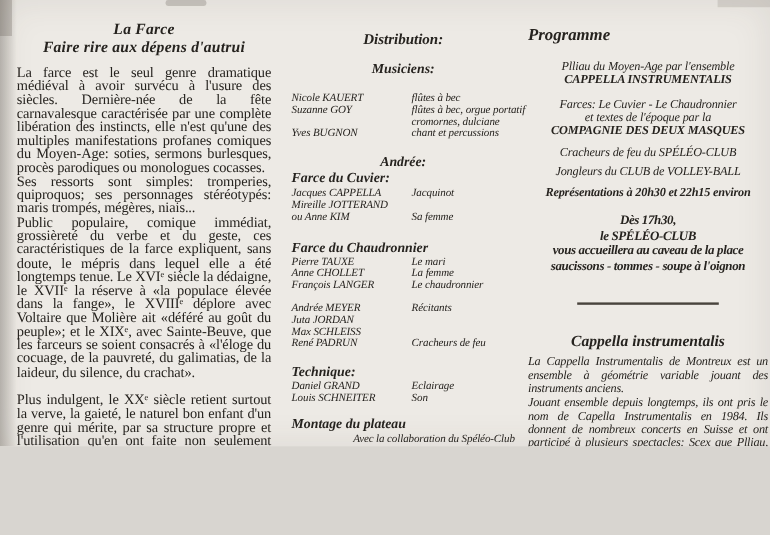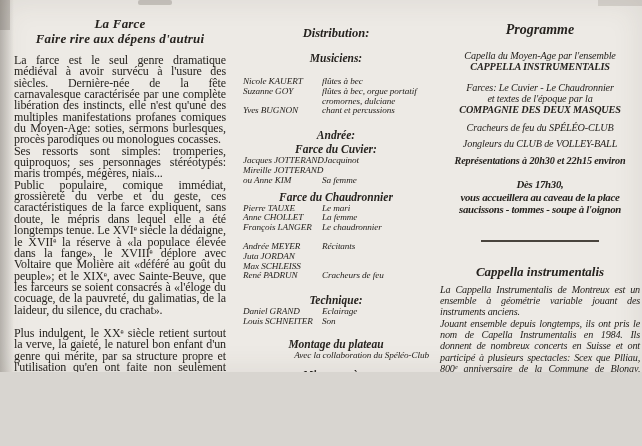--- a/index.html
+++ b/index.html
@@ -27,39 +27,39 @@
   .col-left{left:14px;top:16px;width:212px;}
   .lc-title{text-align:center;font-style:italic;font-weight:bold;font-size:13px;line-height:15px;letter-spacing:.2px;}
   .lc-body{margin:0;font-size:12px;line-height:11.35px;text-align:justify;letter-spacing:-.1px;}
   .lc-body.first{margin-top:9px;}
   .lc-body.gap{margin-top:12px;}
 
   
   .col-mid{left:243px;top:26px;width:186px;}
   .mc-title{text-align:center;font-style:italic;font-weight:bold;font-size:12.5px;}
   .mc-sub{text-align:center;font-style:italic;font-weight:bold;font-size:11.5px;margin-top:11px;}
-  .mc-heading{font-style:italic;font-weight:bold;font-size:11.5px;line-height:12px;text-align:center;}
+  .mc-heading{font-style:italic;font-weight:bold;font-size:11.5px;line-height:12px;}
   .cast{margin-top:13px;}
-  .cast-row{display:flex;font-style:italic;font-size:9.2px;line-height:9.8px;letter-spacing:-.1px;}
+  .cast-row{display:flex;font-style:italic;font-size:9.2px;line-height:9.8px;letter-spacing:-.1px;gap:21px;}
   .cast-name{flex:0 0 79px;white-space:nowrap;}
   .cast-role{flex:1;white-space:nowrap;}
   .m-theatre{margin-top:13px;}
   .m-cuvier{margin-top:2px;}
   .cast-tight{margin-top:1px;}
-  .m-chaud{margin-top:5px;}
+  .m-chaud{margin-top:15px;}
   .m-ens{margin-top:9px;}
   .m-tech{margin-top:13px;}
   .m-montage{margin-top:11px;}
   .mc-note{font-style:italic;font-size:9.2px;line-height:10px;letter-spacing:-.1px;text-align:right;}
   .m-mise{margin-top:9px;}
   .mc-line{font-style:italic;font-size:9.2px;line-height:9.8px;letter-spacing:-.1px;}
 
   
   .col-right{left:440px;top:22px;width:200px;}
-  .rc-title{text-align:center;font-style:italic;font-weight:bold;font-size:14px;line-height:16px;}
+  .rc-title{font-style:italic;font-weight:bold;font-size:14px;line-height:16px;}
   .rc-line{text-align:center;font-style:italic;font-size:10.2px;line-height:11px;letter-spacing:-.15px;white-space:nowrap;}
   .rc-line.bold{font-weight:bold;}
   .g12{margin-top:12px;} .g10{margin-top:10px;} .g7{margin-top:7px;} .g5{margin-top:5px;} .g6{margin-top:6px;}
   .evening{margin-top:12px;text-align:center;font-style:italic;font-weight:bold;}
   .evening .ev-line{font-size:10.8px;line-height:12.6px;letter-spacing:-.3px;white-space:nowrap;}
   .divider{margin:24px auto 0 auto;width:118px;height:2px;background:#49443d;}
   .rc-heading{margin-top:22px;text-align:center;font-style:italic;font-weight:bold;font-size:13px;}
   .rc-para{margin:0;font-style:italic;font-size:10.2px;line-height:11.3px;text-align:justify;letter-spacing:-.2px;}
   .rc-para.first{margin-top:4px;}
 </style>
@@ -104,21 +104,21 @@
           <span class="cast-name">Yves BUGNON</span>
           <span class="cast-role">chant et percussions</span>
         </div>
     </div>
 
     <div class="mc-sub m-theatre">Andrée:</div>
     <div class="mc-heading m-cuvier">Farce du Cuvier:</div>
 
     <div class="cast-tight">
       <div class="cast-row">
-          <span class="cast-name">Jacques JOTTERAND</span>
+          <span class="cast-name">Jacques CAPPELLA</span>
           <span class="cast-role">Jacquinot</span>
         </div>
       <div class="cast-row">
           <span class="cast-name">Mireille JOTTERAND</span>
           <span class="cast-role"></span>
         </div>
       <div class="cast-row">
           <span class="cast-name">ou Anne KIM</span>
           <span class="cast-role">Sa femme</span>
         </div>
@@ -176,33 +176,34 @@
 
     <div class="mc-heading m-mise">Mise en scène</div>
     <div class="mc-line">Anne TERRAZ</div>
     <div class="mc-line">Francis RUEDI</div>
     <div class="mc-line">et les membres de l'équipe</div>
   </div>
 
   <div class="col col-right">
     <div class="rc-title">Programme</div>
 
-    <div class="rc-line g12">Capella du Moyen-Age par l'ensemble</div>
+    <div class="rc-line g12">Plliau du Moyen-Age par l'ensemble</div>
     <div class="rc-line bold">CAPPELLA INSTRUMENTALIS</div>
 
     <div class="rc-line g10">Farces: Le Cuvier - Le Chaudronnier</div>
     <div class="rc-line">et textes de l'époque par la</div>
     <div class="rc-line bold">COMPAGNIE DES DEUX MASQUES</div>
 
     <div class="rc-line g7">Cracheurs de feu du SPÉLÉO-CLUB</div>
     <div class="rc-line g5">Jongleurs du CLUB de VOLLEY-BALL</div>
     <div class="rc-line bold g6">Représentations à 20h30 et 22h15 environ</div>
 
     <div class="evening">
       <div class="ev-line">Dès 17h30,</div>
+      <div class="ev-line">le SPÉLÉO-CLUB</div>
       <div class="ev-line">vous accueillera au caveau de la place</div>
       <div class="ev-line">saucissons - tommes - soupe à l'oignon</div>
     </div>
 
     <div class="divider"></div>
 
     <div class="rc-heading">Cappella instrumentalis</div>
     <p class="rc-para first">La Cappella Instrumentalis de Montreux est un ensemble à géométrie variable jouant des instruments anciens.</p>
     <p class="rc-para">Jouant ensemble depuis longtemps, ils ont pris le nom de Capella Instrumentalis en 1984. Ils donnent de nombreux concerts en Suisse et ont participé à plusieurs spectacles: Scex que Plliau, 800ᵉ anniversaire de la Commune de Blonay, spectacles de la Compagnie de la Marelle.</p>
 

